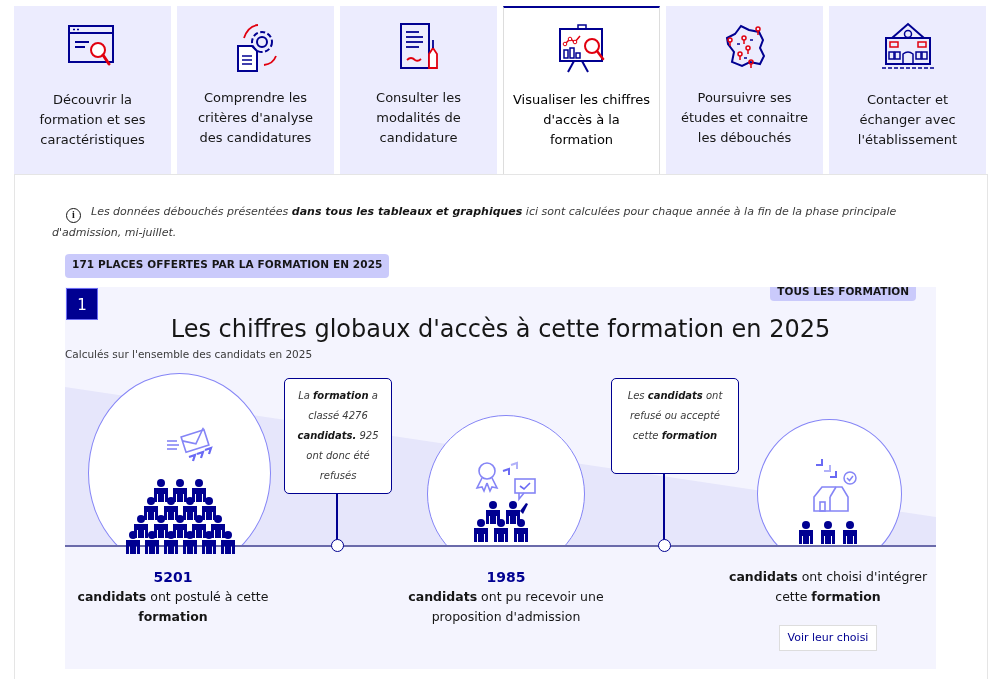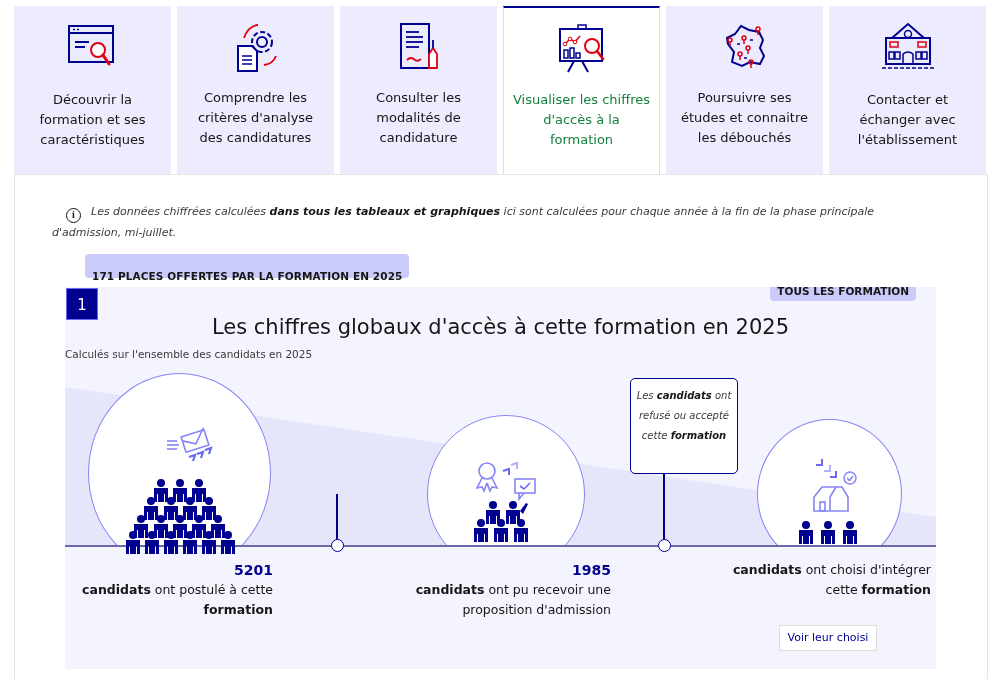--- a/index.html
+++ b/index.html
@@ -27,21 +27,21 @@
     border-left: 1px solid #dddddd;
     border-right: 1px solid #dddddd;
     height: 170px;
   }
   .tab .icon { width: 60px; height: 56px; margin-top: 14px; }
   .tab .label {
     margin-top: 12px;
     font-size: 13px; line-height: 20px; text-align: center;
     color: #161616; padding: 0 8px;
   }
-  .tab.active .label { color: #15803d; }
+  .tab.active .label { color: #000000; }
   .tab:nth-child(1) .label, .tab:nth-child(6) .label { margin-top: 14px; }
 
   
   .panel {
     position: absolute; left: 14px; top: 174px; width: 974px; height: 520px;
     background: #fff;
     border-left: 1px solid #e5e5e5;
     border-right: 1px solid #e5e5e5;
     border-top: 1px solid #e5e5e5;
   }
@@ -52,44 +52,43 @@
   .info .i-icon {
     display: inline-block; width: 15px; height: 15px; border: 1.4px solid #161616;
     border-radius: 50%; font-style: normal; font-size: 10px; line-height: 12px;
     text-align: center; margin: 0 10px 0 14px; vertical-align: -3px; color: #161616;
     font-family: "Liberation Serif", serif; font-weight: bold;
   }
   .info b { color: #161616; font-weight: bold; }
   .places-badge {
     position: absolute; left: 65px; top: 254px; height: 24px;
     background: #cacafb; color: #161616; border-radius: 4px;
-    font-size: 10.5px; font-weight: bold; padding: 12px 7px; line-height: 20px;
+    font-size: 10.5px; font-weight: bold; padding: 0 7px; line-height: 20px;
     letter-spacing: 0.1px;
-    margin-left: 20px;
   }
 
   
   .card {
     position: absolute; left: 65px; top: 287px; width: 871px; height: 382px;
     background: #f4f4fe;
     overflow: hidden;
   }
   .card .num {
     position: absolute; left: 1px; top: 1px; width: 32px; height: 32px;
     background: #000091; color: #fff; font-size: 15px; line-height: 32px;
     text-align: center; border: 1px solid #6a6af4;
   }
   .card .cand-badge {
     position: absolute; right: 20px; top: -6px; height: 20px; line-height: 20px;
     background: #cacafb; border-radius: 4px; padding: 0 7px;
     font-size: 10.5px; font-weight: bold; color: #161616;
   }
   .card .title {
     position: absolute; left: 0; right: 0; top: 28px; text-align: center;
-    font-size: 21px; color: #161616;
+    font-size: 24px; color: #161616;
   }
   .card .subtitle {
     position: absolute; left: 0; right: 0; top: 61px; text-align: left;
     font-size: 10.5px; color: #3a3a3a;
   }
   .bg-wedge { position: absolute; left: 0; top: 0; width: 871px; height: 382px; }
 
   .circle {
     position: absolute; background: #fff; border: 1.5px solid #8585f6;
     border-radius: 50%;
@@ -97,22 +96,23 @@
   .baseline {
     position: absolute; left: 0; width: 871px; top: 258px; height: 2px;
     background: #6a6aaa;
   }
   .below-base {
     position: absolute; left: 0; width: 871px; top: 260px; height: 122px;
     background: #f4f4fe;
   }
   .people { position: absolute; }
   .stat {
-    position: absolute; text-align: right; font-size: 12.5px; line-height: 20px;
+    position: absolute; text-align: center; font-size: 12.5px; line-height: 20px;
     color: #161616;
+    margin-top: 7px;
   }
   .stat .value { color: #000091; font-size: 14px; font-weight: bold; display: block; }
   .stat b { font-weight: bold; }
 
   .callout {
     position: absolute; background: #fff; border: 1.5px solid #000091;
     border-radius: 5px; font-size: 10px; line-height: 20px; font-style: italic;
     color: #3a3a3a; text-align: center; padding: 7px 4px;
   }
   .callout b { color: #161616; font-weight: bold; }
@@ -237,21 +237,21 @@
       </g>
       <line x1="4" y1="48" x2="56" y2="48" stroke="#000091" stroke-width="1.5" stroke-dasharray="4 2"></line>
     </svg>
     <div class="label">Contacter et échanger avec l'établissement</div>
   </div>
 </div>
 
 <div class="panel"></div>
 
 <div class="info">
-  <span class="i-icon">i</span><span>Les données chiffrées calculées </span><b>dans tous les tableaux et graphiques</b><span> ici sont calculées pour chaque année à la fin de la phase principale d'admission, mi-juillet.</span>
+  <span class="i-icon">i</span><span>Les données débouchés présentées </span><b>dans tous les tableaux et graphiques</b><span> ici sont calculées pour chaque année à la fin de la phase principale d'admission, mi-juillet.</span>
 </div>
 
 <div class="places-badge">171 PLACES OFFERTES PAR LA FORMATION EN 2025</div>
 
 <div class="card">
 
   <svg class="bg-wedge" viewBox="0 0 871 382" preserveAspectRatio="none">
     <path d="M0 100 L871 230 L871 260 L0 260 Z" fill="#e6e6fb"></path>
   </svg>
 
@@ -350,24 +350,27 @@
     </g>
   </svg>
   <svg class="people" style="left:733px; top:232px;" width="66" height="36" viewBox="0 0 66 36">
     <g fill="#000091">
       <use href="#p" x="0" y="2"></use>
         <use href="#p" x="22" y="2"></use>
         <use href="#p" x="44" y="2"></use>
     </g>
   </svg>
 
+  <div class="callout" style="left:219px; top:91px; width:108px; height:116px;">
+    <span>La </span><b>formation</b><span> a classé 4276 </span><b>candidats.</b><span> 925 ont donc été refusés</span>
+  </div>
   <div class="stem" style="left:271px; top:207px; height:47px;"></div>
   <div class="node" style="left:266px; top:252px;"></div>
 
-  <div class="callout" style="left:546px; top:91px; width:108px; height:96px;margin-left:19px;">
+  <div class="callout" style="left:546px; top:91px; width:128px; height:96px;">
     <span>Les </span><b>candidats</b><span> ont refusé ou accepté cette </span><b>formation</b>
   </div>
   <div class="stem" style="left:598px; top:187px; height:67px;"></div>
   <div class="node" style="left:593px; top:252px;"></div>
 
   <div class="stat" style="left:8px; top:273px; width:200px;">
     <span class="value">5201</span>
     <b>candidats</b><span> ont postulé à cette </span><b>formation</b>
   </div>
   <div class="stat" style="left:336px; top:273px; width:210px;">

